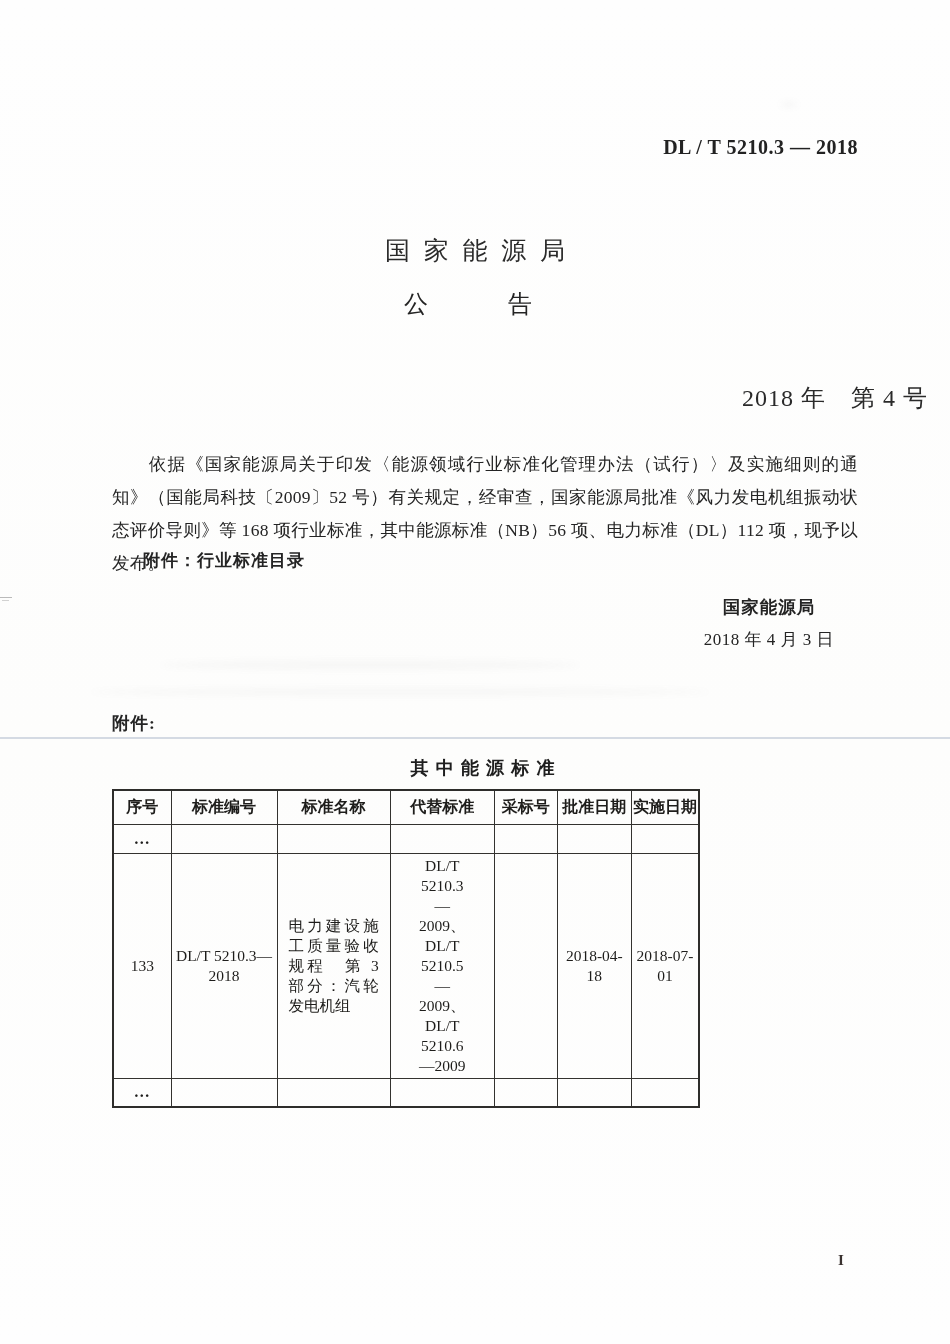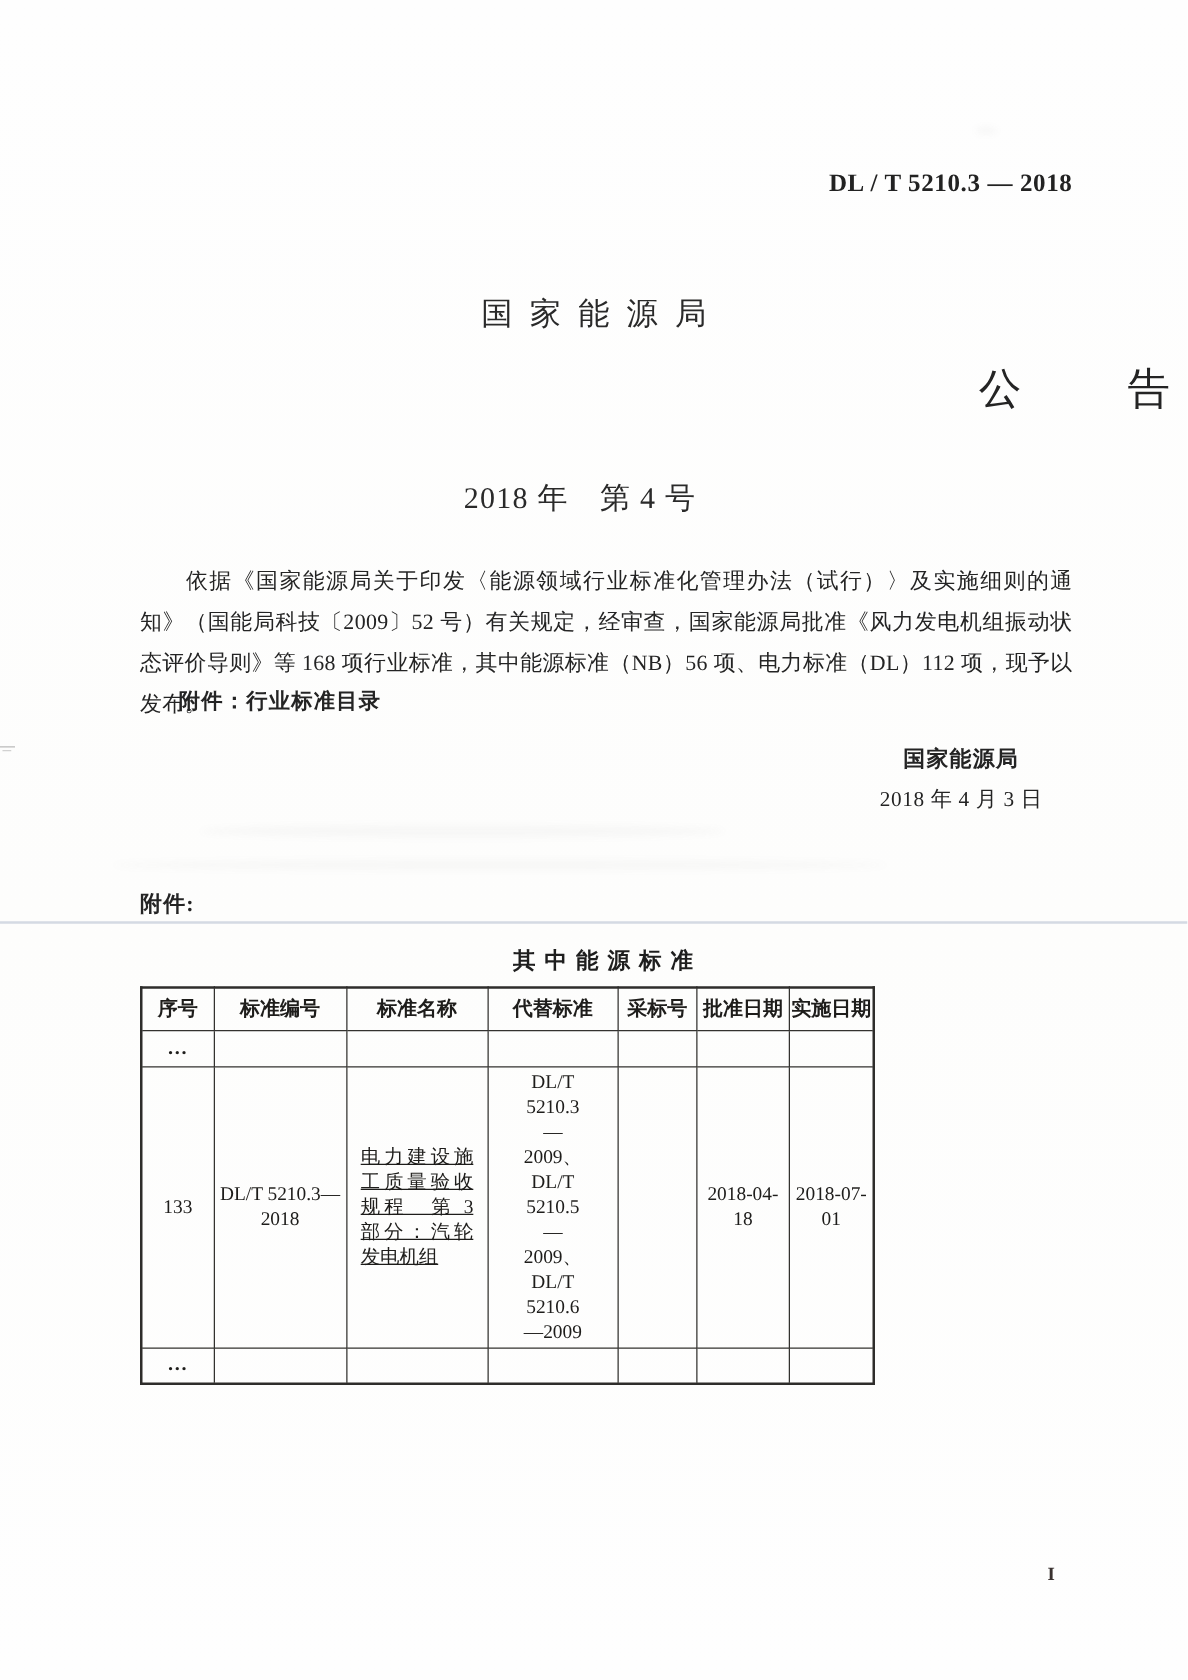--- a/index.html
+++ b/index.html
@@ -21,27 +21,27 @@
     font-size: 20px; font-weight: bold; letter-spacing: 0.5px; color: #222;
   }
   
   .org-title {
     position: absolute; top: 234px; left: 0; width: 950px;
     text-align: center; font-size: 25px; letter-spacing: 0.55em; text-indent: 0.55em;
     color: #2a2a2a;
   }
   .announcement-title {
     position: absolute; top: 288px; left: 0; width: 936px;
-    text-align: right; font-size: 34px; font-weight: 500; color: #242424;
+    text-align: center; font-size: 24px; font-weight: 500; color: #242424;
   }
   .announcement-title .t-char { display: inline-block; }
   .announcement-title .t-gap { display: inline-block; width: 68px; }
   .issue-number {
     position: absolute; top: 382px; left: 0; width: 928px;
-    text-align: center; font-size: 24px; color: #2a2a2a; letter-spacing: 1px;
+    text-align: right; font-size: 24px; color: #2a2a2a; letter-spacing: 1px;
   }
   
   .body-paragraph {
     position: absolute; top: 448px; left: 112px; width: 746px;
     font-size: 17.5px; line-height: 33px; text-align: justify;
     text-indent: 2.1em; color: #242424; letter-spacing: 0.3px;
   }
   .attachment-note {
     position: absolute; top: 549px; left: 143px;
     font-size: 17px; font-weight: 600; color: #242424; letter-spacing: 1px;
@@ -71,21 +71,21 @@
   }
   table.standards th, table.standards td {
     border: 1.4px solid #33322f;
     text-align: center; vertical-align: middle;
     font-family: "Liberation Serif", "DejaVu Serif", serif;
     color: #1e1d1b; overflow: hidden;
   }
   table.standards th { height: 34px; font-size: 16px; font-weight: 600; }
   tr.row-dots td { height: 29px; font-size: 16px; font-weight: bold; letter-spacing: 1px; }
   tr.row-main td { height: 84px; font-size: 15.5px; line-height: 20px; padding: 2px 4px; }
-  tr.row-main td.cell-name { text-align: justify; text-align-last: left; padding: 20px 11px; text-decoration: underline; }
+  tr.row-main td.cell-name { text-align: justify; text-align-last: left; padding: 20px 11px; }
   tr.row-main td.cell-replaced { padding: 2px 24px; }
   
   .page-number {
     position: absolute; top: 1252px; left: 838px;
     font-size: 15px; font-weight: 600; color: #3a3230;
   }
   
   .scan-line-mid {
     position: absolute; top: 737px; left: 0; width: 950px; height: 1.5px;
     background: #cdd4de; opacity: 0.85;

